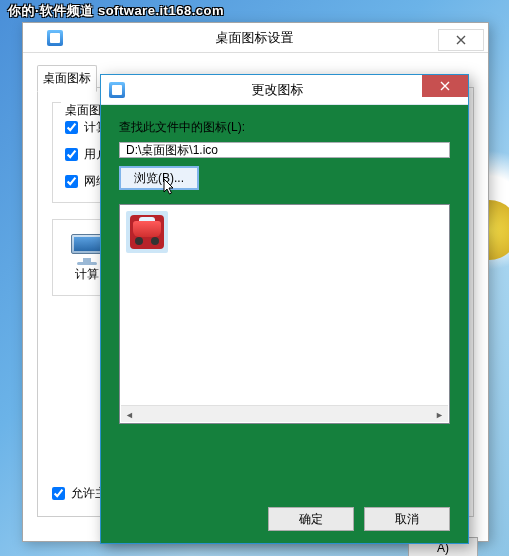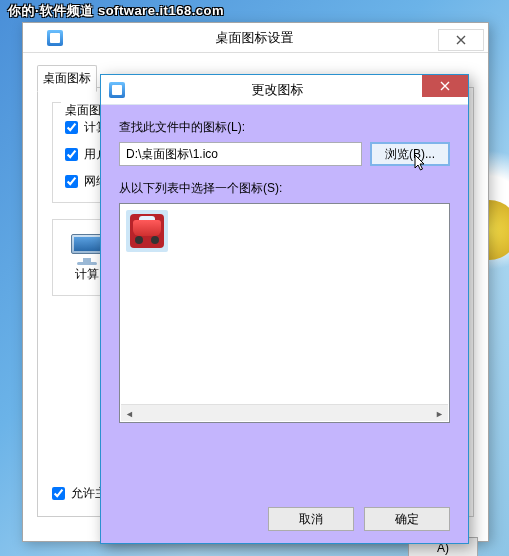--- a/index.html
+++ b/index.html
@@ -33,28 +33,28 @@
   .computer-ico { width: 36px; height: 30px; position: relative; }
   .monitor { position:absolute; top:2px; left:2px; width:32px; height:20px; background:linear-gradient(180deg,#cfe2f3,#9bb9d6); border:1px solid #5a7a99; border-radius:2px; }
   .monitor::after { content:''; position:absolute; inset:2px; background:linear-gradient(180deg,#5aa0e0,#2a6aaa); }
   .stand { position:absolute; bottom:0; left:14px; width:8px; height:4px; background:#9bb9d6; }
   .base { position:absolute; bottom:-3px; left:8px; width:20px; height:3px; background:#9bb9d6; border-radius:2px; }
 
   .allow-row { position: absolute; bottom: 14px; left: 14px; display: flex; align-items: center; gap: 6px; }
   .apply-btn { position: absolute; right: 10px; bottom: -30px; width: 70px; height: 22px; border: 1px solid #adadad; background: #efefef; display: flex; align-items: center; justify-content: center; overflow:hidden; }
 
   
-  .child-dialog { position: absolute; left: 100px; top: 74px; width: 369px; height: 470px; background: #c4b5fd; border: 1px solid #2a91cf; box-shadow: 4px 4px 14px rgba(0,0,0,0.35); z-index: 10; }
+  .child-dialog { position: absolute; left: 100px; top: 74px; width: 369px; height: 470px; background: #15803d; border: 1px solid #2a91cf; box-shadow: 4px 4px 14px rgba(0,0,0,0.35); z-index: 10; }
   .child-titlebar { height: 30px; background: #fff; display: flex; align-items: center; padding-left: 8px; border-bottom: 1px solid #dce6ef; }
   .child-title { flex: 1; text-align: center; font-size: 13px; }
   .child-close { width: 46px; height: 22px; margin: 0 0 0 0; align-self: flex-start; margin-top:0; background: #c75050; color: #fff; display: flex; align-items: center; justify-content: center; font-size: 11px; }
 
   .child-body { padding: 14px 18px; }
   .lbl { margin-bottom: 6px; display: block; }
-  .path-row { display: flex; gap: 8px; margin-bottom: 14px; }
+  .path-row { display: flex; gap: 8px; margin-bottom: 14px; flex-direction: column; }
   .path-input { flex: 1; height: 24px; border: 1px solid #abadb3; padding: 0 6px; }
   .browse-btn { width: 80px; height: 24px; border: 2px solid #7eb4ea; background: #eaf2fb; display: flex; align-items: center; justify-content: center; position: relative; }
   .cursor { position: absolute; right: 20px; bottom: -12px; font-size: 16px; color: #000; pointer-events: none; }
 
   .icon-list { height: 220px; border: 1px solid #828790; background: #fff; padding: 6px; overflow: auto; position: relative; }
   .scroll-track { position: absolute; bottom: 1px; left: 1px; right: 1px; height: 17px; background: #f0f0f0; border-top: 1px solid #e0e0e0; display:flex; justify-content:space-between; }
   .scroll-arrow { width:17px; height:17px; display:flex; align-items:center; justify-content:center; color:#606060; font-size:9px; }
 
   .sel-icon { width: 42px; height: 42px; background: #cde6f7; display: flex; align-items: center; justify-content: center; border-radius: 2px; }
   .car-icon { width: 34px; height: 34px; background: #b8232a; border-radius: 4px; position:relative; }
@@ -144,33 +144,32 @@
       <input class="path-input" type="text" value="D:\桌面图标\1.ico" style="">
       <div class="browse-btn">
         <span>浏览(B)...</span>
         <span class="cursor">
           <svg width="14" height="18" viewBox="0 0 14 18">
               <path d="M1 1 L1 14 L4 11 L6.5 16 L8.5 15 L6 10 L10 10 Z" fill="#fff" stroke="#000" stroke-width="1"></path>
             </svg>
         </span>
       </div>
     </div>
-    <span class="lbl">从以下列表中选择一个图标(S):</span>
     <div class="icon-list">
       <div class="sel-icon">
         <div class="car-icon">
           <div class="car-glass"></div>
             <div class="car-body"></div>
           <div class="wheel l"></div>
             <div class="wheel r"></div>
         </div>
       </div>
       <div class="scroll-track">
         <div class="scroll-arrow">◄</div>
         <div class="scroll-arrow">►</div>
       </div>
     </div>
   </div>
   <div class="child-footer">
+    <div class="dlg-btn">确定</div>
     <div class="dlg-btn">取消</div>
-    <div class="dlg-btn">确定</div>
   </div>
 </div>
 
 </body></html>

